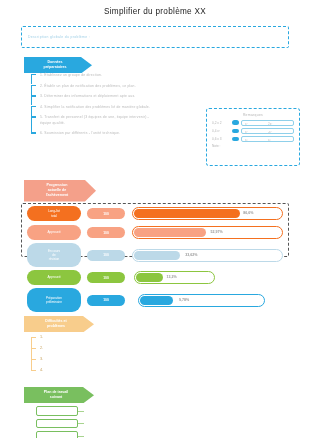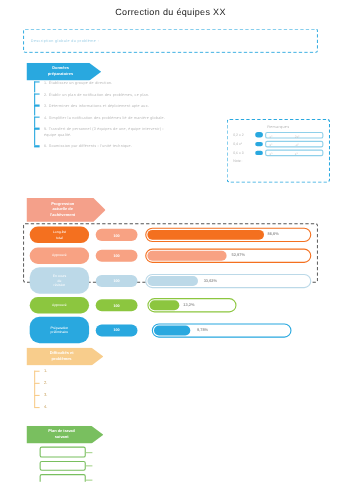--- a/index.html
+++ b/index.html
@@ -194,21 +194,21 @@
   .plan .pbox::after{
     content:""; position:absolute; right:-7px; top:3.6px;
     width:6px; height:1.4px; background:#a8d48f;
   }
 </style>
 </head>
 <body>
 
 <div class="page">
 
-  <div class="title">Correction du équipes XX</div>
+  <div class="title">Simplifier du problème XX</div>
 
   <div class="desc-box">
     <div class="ph">Description globale du problème :</div>
   </div>
 
   <div class="tag blue" style="left:24px; top:57px; width:68px;">
     <span style="white-space:pre-line;">Données
 préparatoires</span>
   </div>
 

